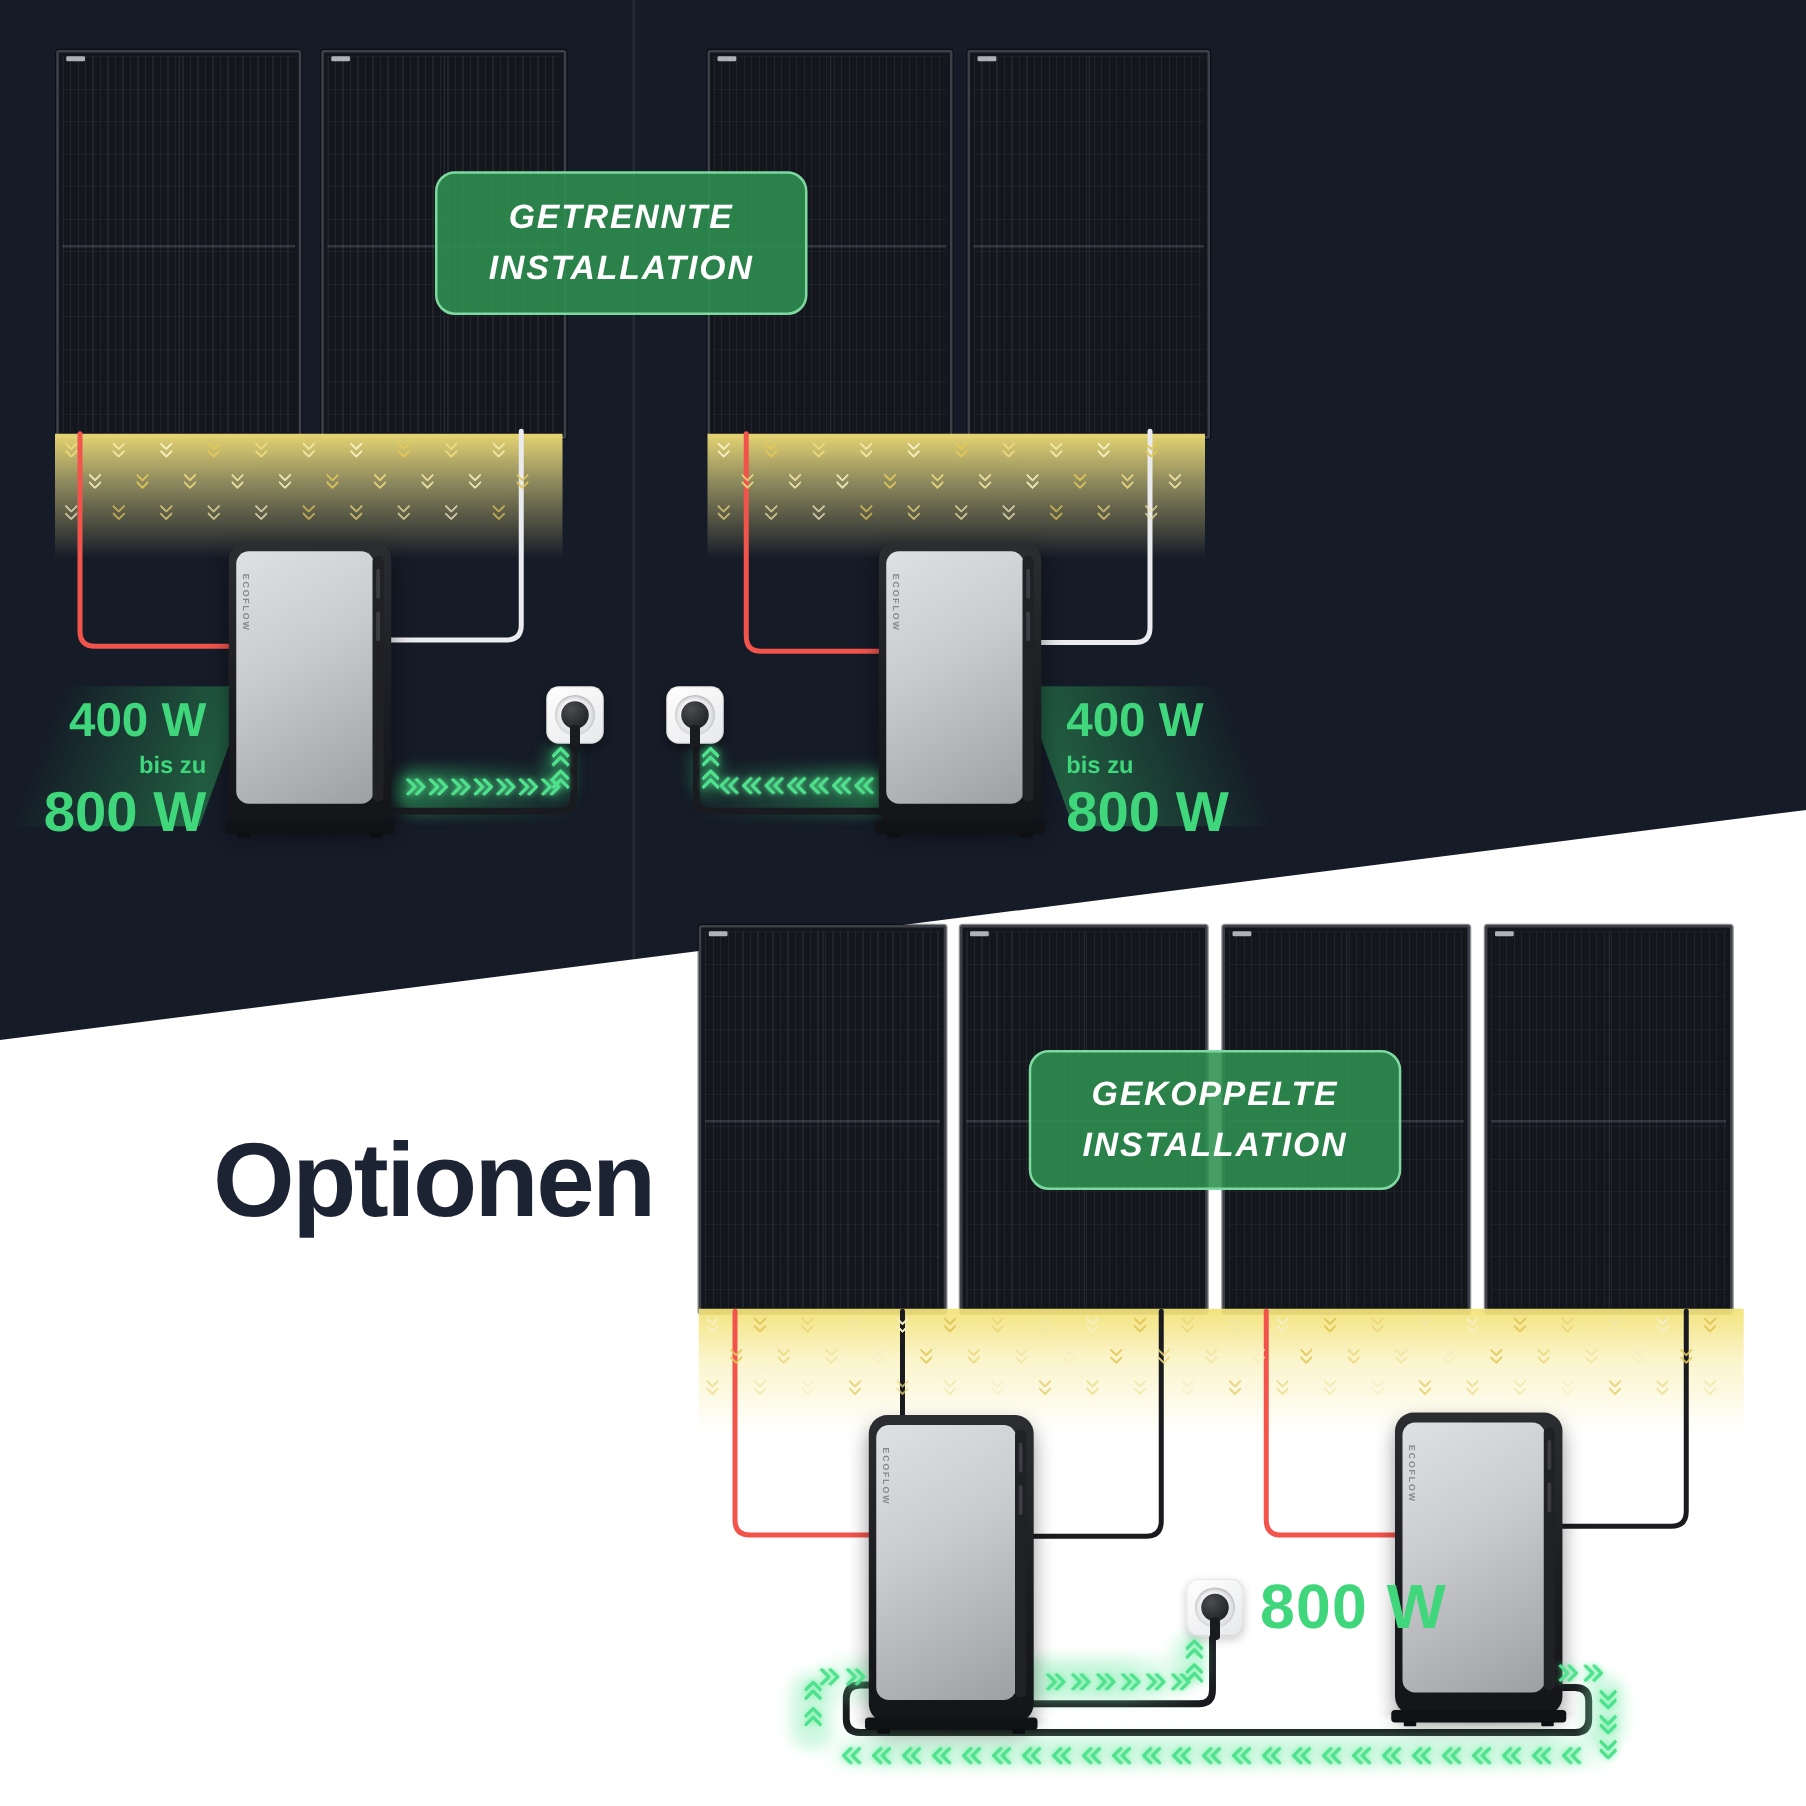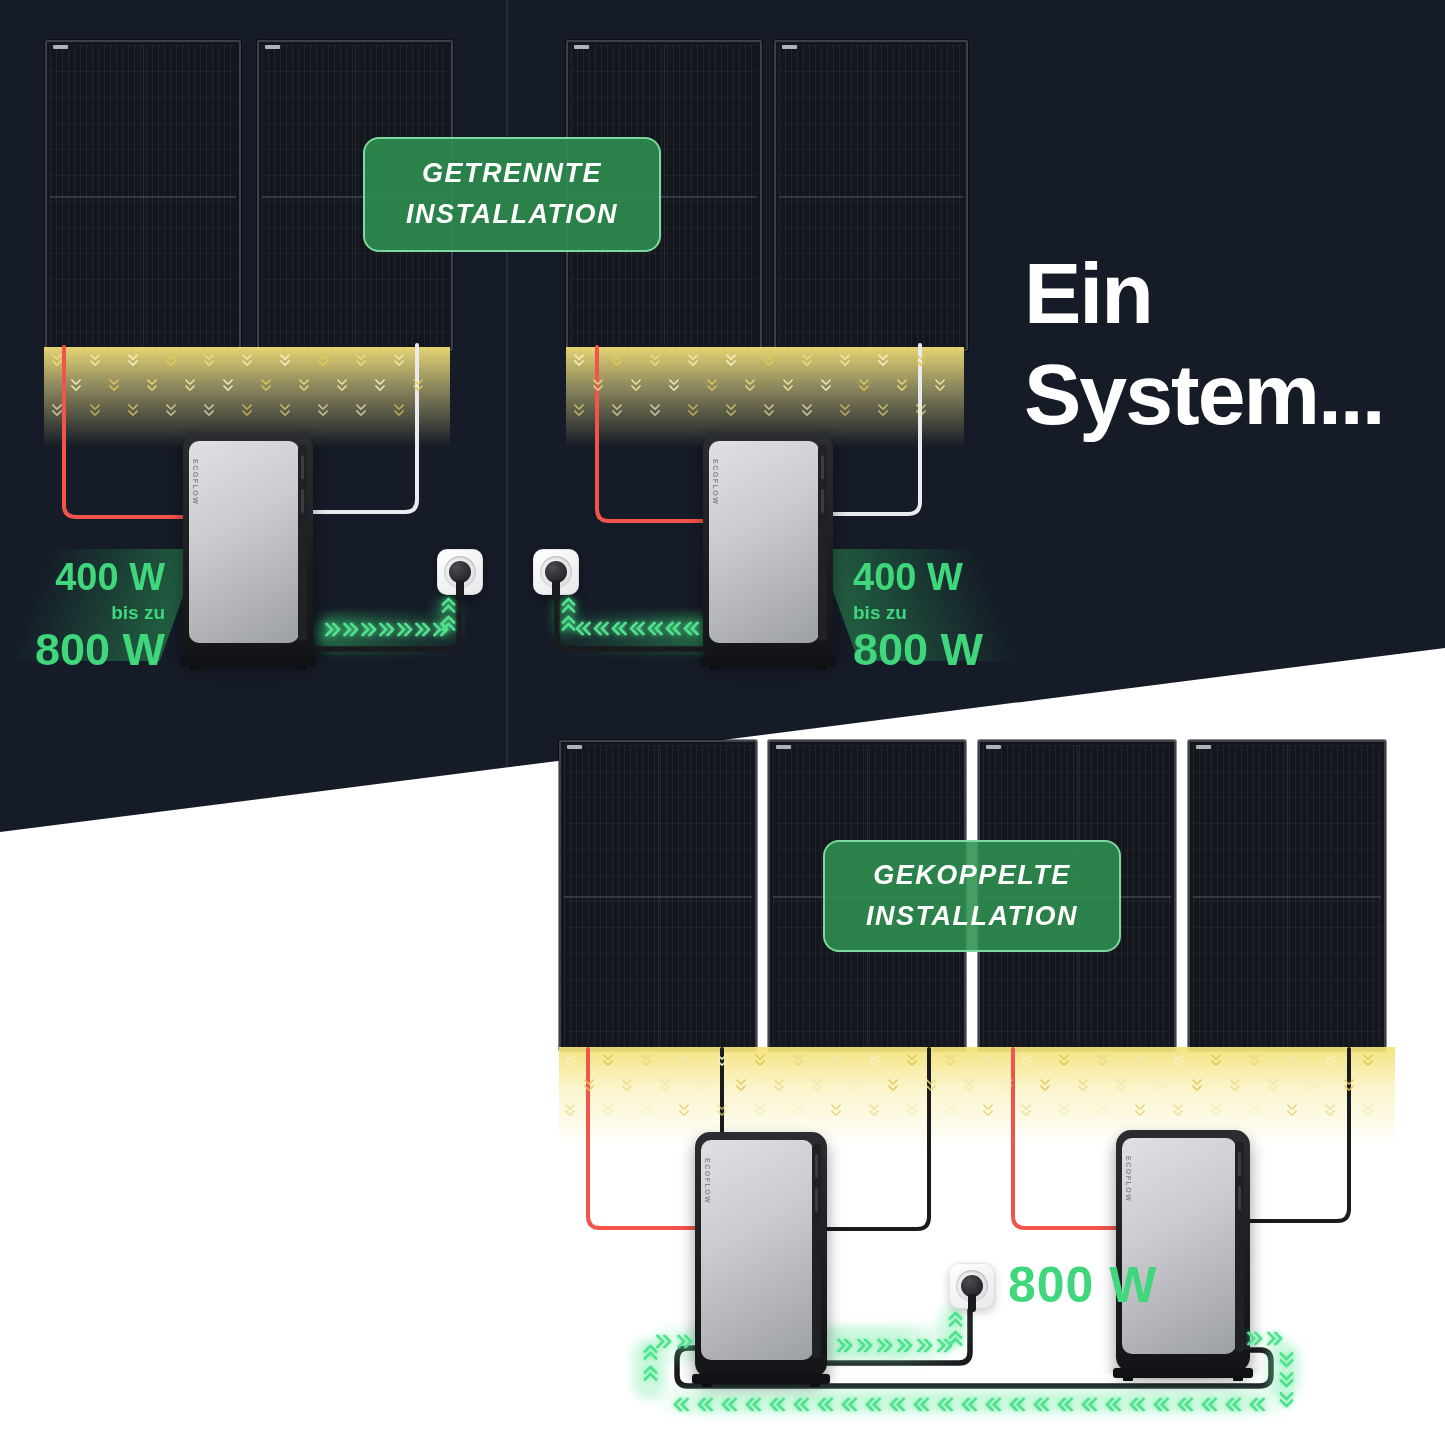--- a/index.html
+++ b/index.html
@@ -181,29 +181,25 @@
     <span class="v1">400 W</span>
     <span class="mid">bis zu</span>
     <span class="v2">800 W</span>
   </div>
   <div class="plabel" id="plabel-right">
     <span class="v1">400 W</span>
     <span class="mid">bis zu</span>
     <span class="v2">800 W</span>
   </div>
 
-  <div class="badge" style="left:363px;top:137px;width:294px;height:111px">
+  <div class="badge" style="left:348px;top:137px;width:294px;height:111px">
     <span>GETRENNTE</span>
     <span>INSTALLATION</span>
   </div>
 
-  <div class="headline" id="headline-top">
-    <div>Ein</div>
-    <div>System...</div>
-  </div>
 <span class="chev y" style="left: 52px; top: 352px; --c: #ecd97f; opacity: 0.95;"></span>
     <span class="chev y" style="left: 90px; top: 352px; --c: #f1e6a5; opacity: 0.95;"></span>
     <span class="chev y" style="left: 128px; top: 352px; --c: #f5efc2; opacity: 0.95;"></span>
     <span class="chev y" style="left: 166px; top: 352px; --c: #e3c85a; opacity: 0.95;"></span>
     <span class="chev y" style="left: 204px; top: 352px; --c: #ecd97f; opacity: 0.95;"></span>
     <span class="chev y" style="left: 242px; top: 352px; --c: #f1e6a5; opacity: 0.95;"></span>
     <span class="chev y" style="left: 280px; top: 352px; --c: #f5efc2; opacity: 0.95;"></span>
     <span class="chev y" style="left: 318px; top: 352px; --c: #e3c85a; opacity: 0.95;"></span>
     <span class="chev y" style="left: 356px; top: 352px; --c: #ecd97f; opacity: 0.95;"></span>
     <span class="chev y" style="left: 394px; top: 352px; --c: #f1e6a5; opacity: 0.95;"></span>
@@ -344,20 +340,21 @@
   </div>
 
   <div id="coupled-watts">800 W</div>
 
   <div class="badge" style="left:823px;top:840px;width:294px;height:108px">
     <span>GEKOPPELTE</span>
     <span>INSTALLATION</span>
   </div>
 
   <div class="headline" id="headline-bottom">
+    <div>Optionen</div>
   </div>
 </div>
 
 <div id="deco-dark"></div>
 <div id="deco-light">
     <span class="chev y" style="left: 565px; top: 1052px; --c: #f5efc2; opacity: 0.95;"></span>
     <span class="chev y" style="left: 603px; top: 1052px; --c: #e3c85a; opacity: 0.95;"></span>
     <span class="chev y" style="left: 641px; top: 1052px; --c: #ecd97f; opacity: 0.95;"></span>
     <span class="chev y" style="left: 679px; top: 1052px; --c: #f1e6a5; opacity: 0.95;"></span>
     <span class="chev y" style="left: 717px; top: 1052px; --c: #f5efc2; opacity: 0.95;"></span>

